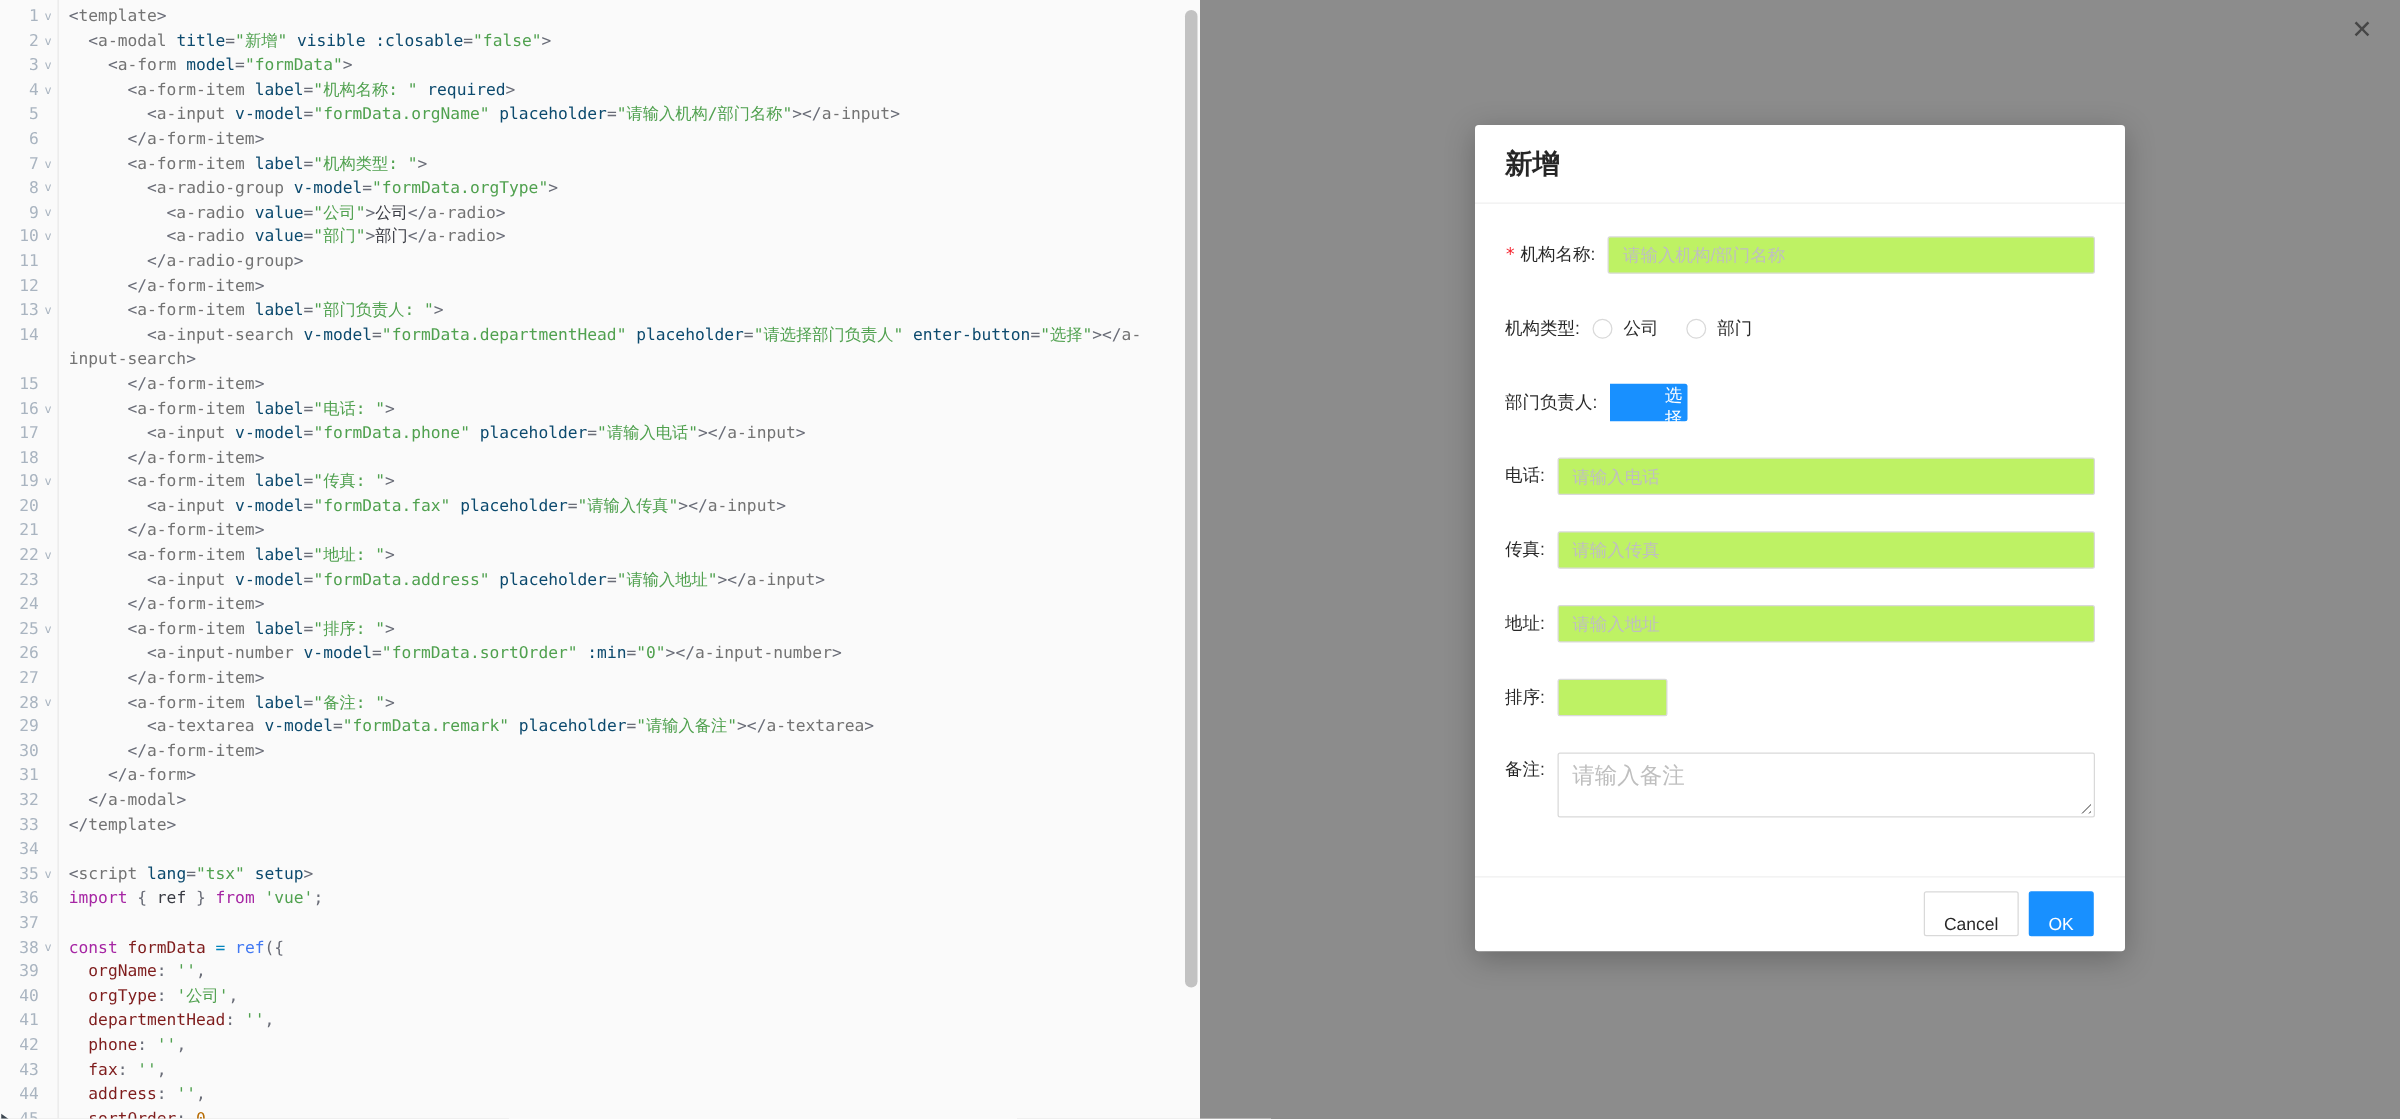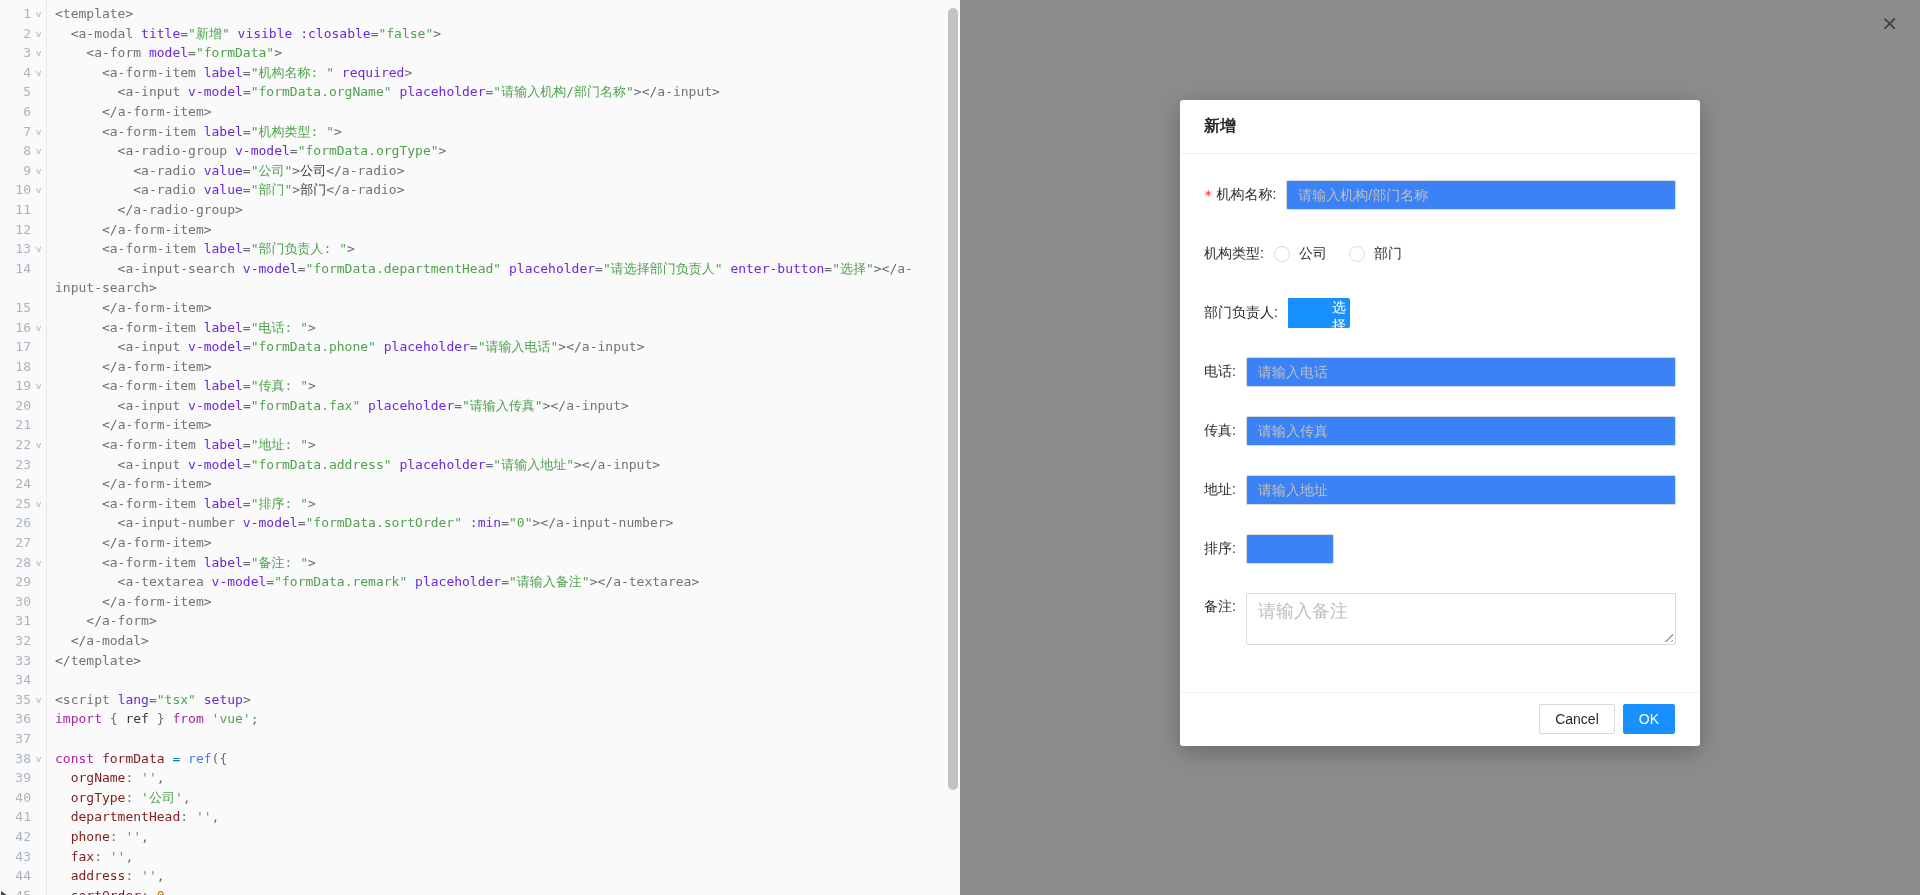--- a/index.html
+++ b/index.html
@@ -11,65 +11,65 @@
     overflow:hidden;box-sizing:border-box;padding-top:4px;
     font-family:"DejaVu Sans Mono","Liberation Mono",monospace;font-size:13px;}
   .editor::before{content:"";position:absolute;left:46px;top:0;bottom:0;width:1px;background:#e8e8e8;}
   .code-row{display:flex;height:19.6px;line-height:19.6px;white-space:pre;}
   .gutter{position:relative;flex:0 0 46px;display:inline-flex;justify-content:flex-end;}
   .ln{display:inline-block;width:28px;text-align:right;color:#a9b4c0;}
   .fold{display:inline-block;width:15px;text-align:center;color:#a9b4c0;font-size:9.5px;}
   .gmark{position:absolute;left:1px;top:5px;width:0;height:0;
     border-left:7px solid #3c4650;border-top:5px solid transparent;border-bottom:5px solid transparent;}
   .code{white-space:pre;padding-left:9px;color:#383a42;}
-  .tk-tag{color:#737373}.tk-attr{color:#6d28d9}.tk-str{color:#50a14f}
+  .tk-tag{color:#737373}.tk-attr{color:#0c4a6e}.tk-str{color:#50a14f}
   .tk-p{color:#696c77}.tk-kw{color:#a626a4}.tk-v{color:#7f1d1d}
   .tk-fn{color:#4078f2}.tk-op{color:#0184bc}.tk-num{color:#b76b01}.tk-txt{color:#383a42}
   .scroll-thumb{position:absolute;top:8px;right:2px;width:10px;height:782px;
     background:#c2c2c2;border-radius:5px;}
 
   
   .preview{position:relative;width:960px;height:895px;background:#8c8c8c;overflow:hidden;}
   .pv-close{position:absolute;top:14px;right:22px;font-size:20px;line-height:20px;
     color:#464646;cursor:pointer;}
 
   .modal{width:520px;margin:100px auto 0;background:#fff;border-radius:3px;
     box-shadow:0 6px 24px rgba(0,0,0,.25);box-sizing:border-box;}
   .modal-header{padding:16px 24px;border-bottom:1px solid #f0f0f0;}
-  .modal-title{font-size:16px;font-weight:600;color:rgba(0,0,0,.85);text-align:center;}
+  .modal-title{font-size:22px;font-weight:600;color:rgba(0,0,0,.85);text-align:center;}
   .modal-body{padding:26px 24px 18px;}
   .form-item{display:flex;align-items:center;min-height:30px;margin-bottom:29px;
     font-size:14px;color:rgba(0,0,0,.85);}
   .form-item.notes{align-items:flex-start;}
   .form-item.notes .flabel{padding-top:5px;}
   .flabel{margin-right:10px;white-space:nowrap;}
   .req{color:#f5222d;margin-right:4px;font-family:"DejaVu Sans Mono",monospace;}
   .ipt{flex:1;height:30px;box-sizing:border-box;border:1px solid #d9d9d9;border-radius:2px;
-    padding:0 11px;font-size:14px;color:rgba(0,0,0,.85);background:#3b82f6;outline:none;
+    padding:0 11px;font-size:14px;color:rgba(0,0,0,.85);background:#bef264;outline:none;
     font-family:"Liberation Sans",sans-serif;}
   .ipt::placeholder,.ta::placeholder{color:#bfbfbf;}
   .ipt.num{flex:none;width:88px;}
   .search-wrap{flex:1;display:flex;}
   .search-wrap .ipt{border-radius:2px 0 0 2px;}
   .sel-btn{flex:none;width:62px;height:30px;border:none;border-radius:0 2px 2px 0;
     background:#1890ff;color:#fff;font-size:14px;letter-spacing:1px;cursor:pointer;
     font-family:"Liberation Sans",sans-serif;padding-left:44px;}
   .radio{display:inline-flex;align-items:center;margin-right:22px;cursor:pointer;}
   .radio-circle{width:16px;height:16px;box-sizing:border-box;border:1px solid #d9d9d9;
     border-radius:50%;background:#fff;margin-right:9px;}
   .ta-wrap{flex:1;position:relative;display:flex;}
   .ta{flex:1;height:52px;box-sizing:border-box;border:1px solid #d9d9d9;border-radius:2px;
     padding:5px 11px;font-size:18px;resize:none;outline:none;background:#fff;
     font-family:"Liberation Sans",sans-serif;color:rgba(0,0,0,.85);}
   .ta-grip{position:absolute;right:3px;bottom:3px;width:9px;height:9px;
     background:repeating-linear-gradient(135deg,transparent 0 3px,#9a9a9a 3px 4px);
     clip-path:polygon(100% 0,100% 100%,0 100%);}
   .modal-footer{border-top:1px solid #f0f0f0;padding:11px 25px 12px;
     display:flex;justify-content:flex-end;gap:8px;}
-  .btn{height:30px;padding:6px 15px;box-sizing:border-box;border:1px solid #d9d9d9;
+  .btn{height:30px;padding:17px 15px;box-sizing:border-box;border:1px solid #d9d9d9;
     border-radius:2px;background:#fff;font-size:14px;color:rgba(0,0,0,.85);cursor:pointer;
     font-family:"Liberation Sans",sans-serif;}
   .btn.primary{background:#1890ff;border-color:#1890ff;color:#fff;}
 </style>
 </head>
 <body>
 
 <div class="app">
 
   <div class="editor">

